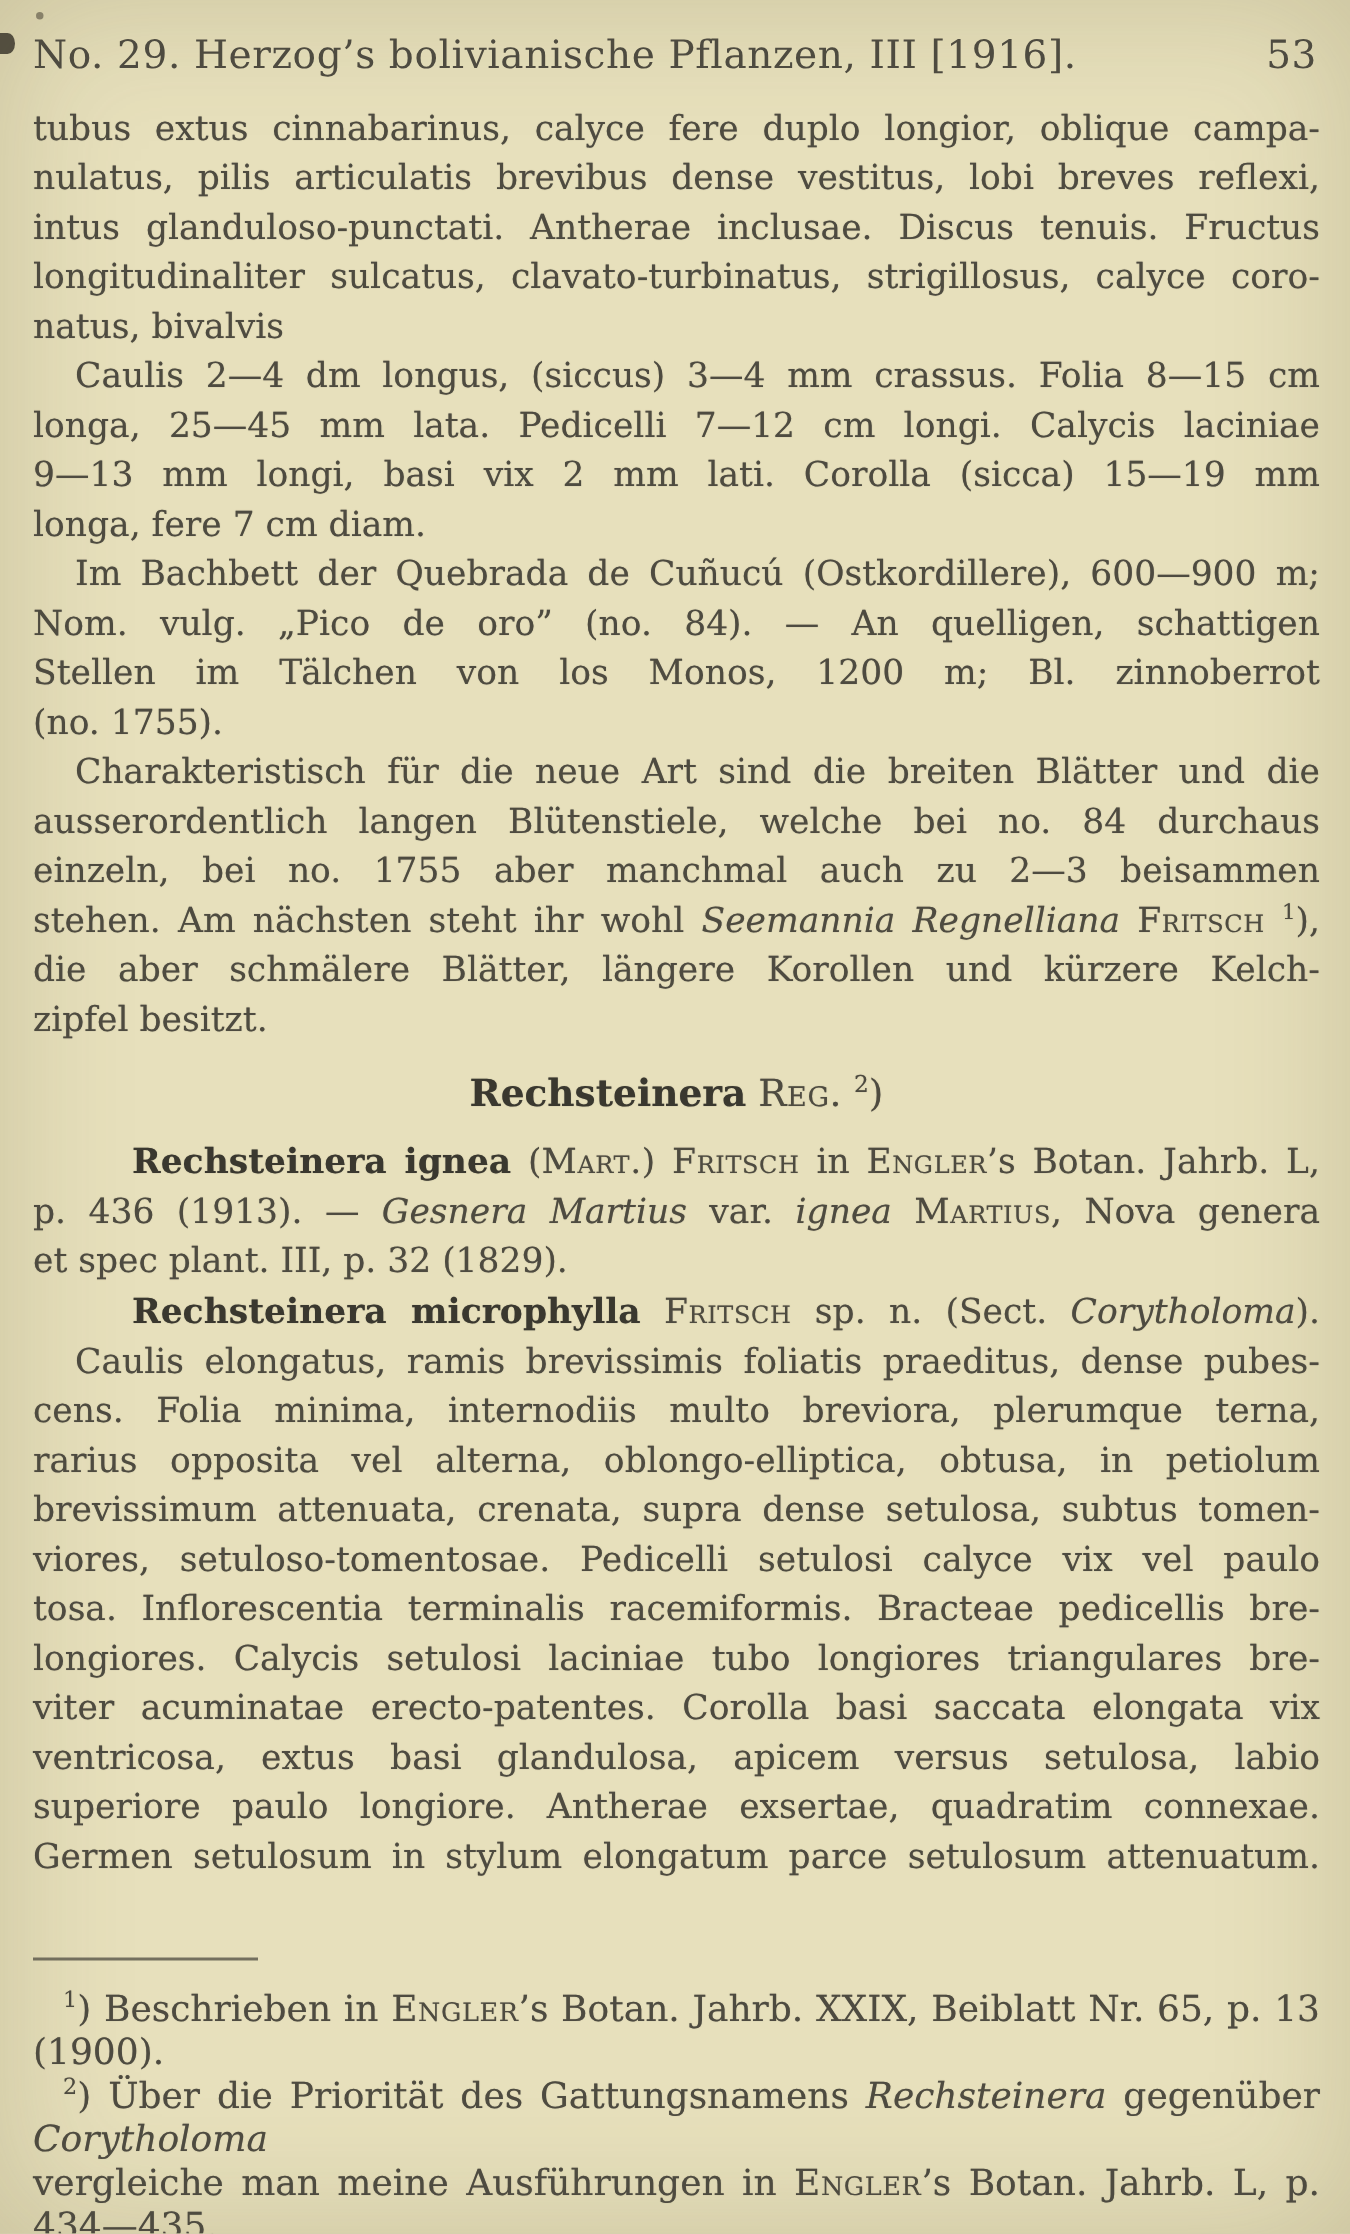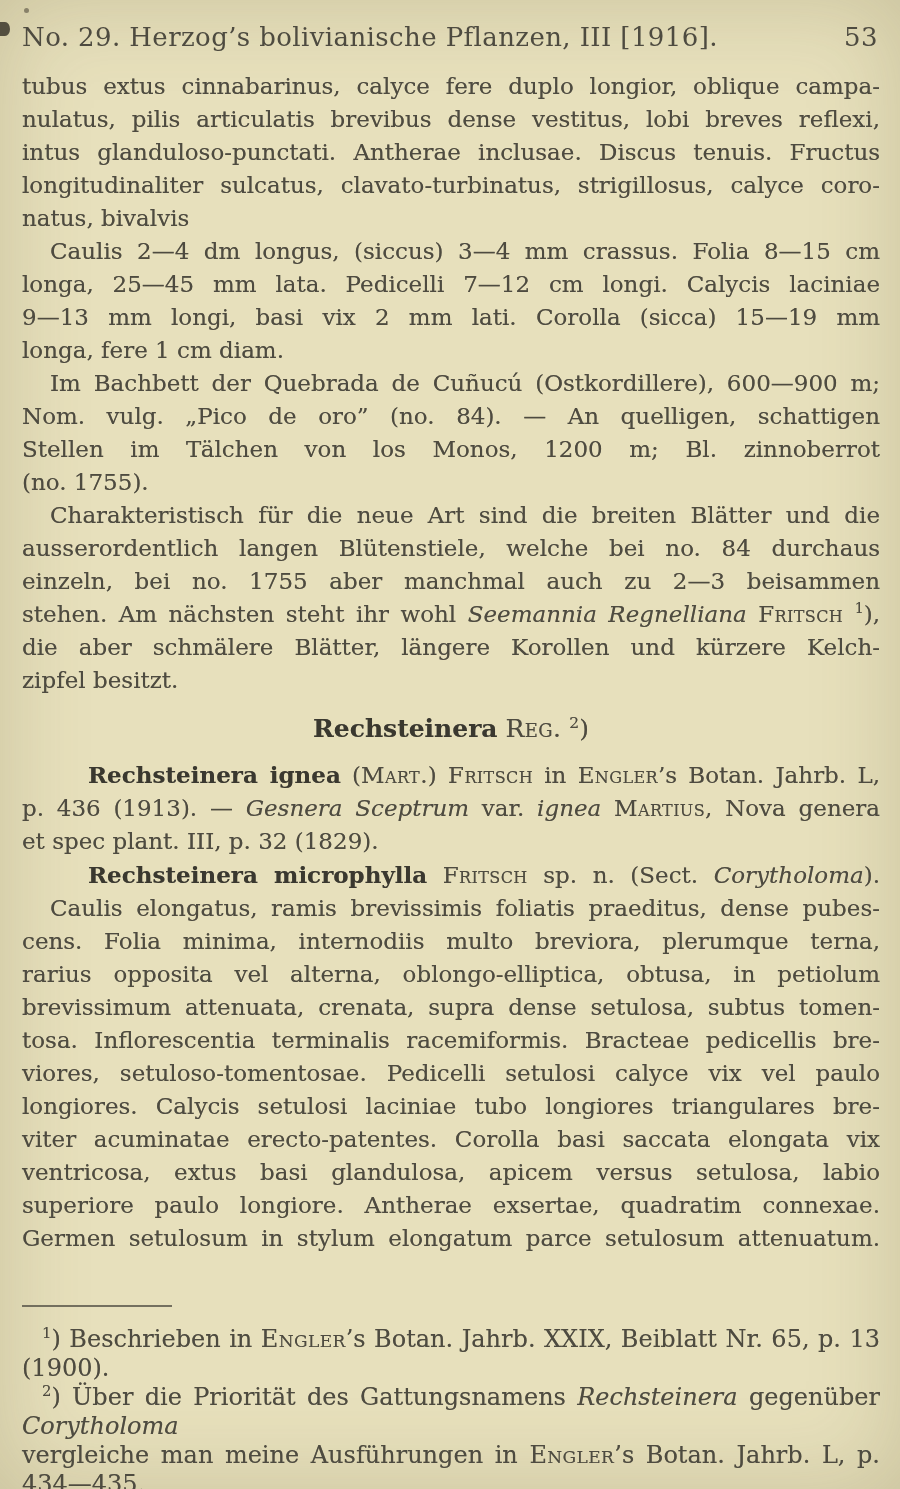--- a/index.html
+++ b/index.html
@@ -100,54 +100,54 @@
         <div class="line">tubus extus cinnabarinus, calyce fere duplo longior, oblique campa-</div>
         <div class="line">nulatus, pilis articulatis brevibus dense vestitus, lobi breves reflexi,</div>
         <div class="line">intus glanduloso-punctati.  Antherae inclusae.  Discus tenuis.  Fructus</div>
         <div class="line">longitudinaliter sulcatus, clavato-turbinatus, strigillosus, calyce coro-</div>
         <div class="line last">natus, bivalvis</div>
       </div>
       <div class="block body">
         <div class="line ind1">Caulis 2—4 dm longus, (siccus) 3—4 mm crassus.  Folia 8—15 cm</div>
         <div class="line">longa, 25—45 mm lata.  Pedicelli 7—12 cm longi.  Calycis laciniae</div>
         <div class="line">9—13 mm longi, basi vix 2 mm lati.  Corolla (sicca) 15—19 mm</div>
-        <div class="line last">longa, fere 1 cm diam.</div>
+        <div class="line last">longa, fere 7 cm diam.</div>
       </div>
       <div class="block body">
         <div class="line ind1">Im Bachbett der Quebrada de Cuñucú (Ostkordillere), 600—900 m;</div>
         <div class="line">Nom. vulg. „Pico de oro” (no. 84). — An quelligen, schattigen</div>
         <div class="line">Stellen im Tälchen von los Monos, 1200 m;  Bl. zinnoberrot</div>
         <div class="line last">(no. 1755).</div>
       </div>
       <div class="block body">
         <div class="line ind1">Charakteristisch für die neue Art sind die breiten Blätter und die</div>
         <div class="line">ausserordentlich langen Blütenstiele, welche bei no. 84 durchaus</div>
         <div class="line">einzeln, bei no. 1755 aber manchmal auch zu 2—3 beisammen</div>
         <div class="line">stehen.  Am nächsten steht ihr wohl <span class="s-i">Seemannia Regnelliana</span> <span class="s-sc">Fritsch</span> <span class="s-sup">1</span>),</div>
         <div class="line">die aber schmälere Blätter, längere Korollen und kürzere Kelch-</div>
         <div class="line last">zipfel besitzt.</div>
       </div>
       <div class="block heading">
         <div class="line last"><span class="s-b">Rechsteinera</span> <span class="s-sc">Reg.</span> <span class="s-sup">2</span>)</div>
       </div>
       <div class="block body">
         <div class="line ind2"><span class="s-b">Rechsteinera ignea</span> (<span class="s-sc">Mart.</span>) <span class="s-sc">Fritsch</span> in <span class="s-sc">Engler</span>’s Botan. Jahrb. L,</div>
-        <div class="line">p. 436 (1913). — <span class="s-i">Gesnera Sceptrum</span> var. <span class="s-i">ignea</span> <span class="s-sc">Martius</span>, Nova genera</div>
+        <div class="line">p. 436 (1913). — <span class="s-i">Gesnera Martius</span> var. <span class="s-i">ignea</span> <span class="s-sc">Martius</span>, Nova genera</div>
         <div class="line last">et spec plant. III, p. 32 (1829).</div>
       </div>
       <div class="block body justify-all">
         <div class="line last ind2"><span class="s-b">Rechsteinera microphylla</span> <span class="s-sc">Fritsch</span> sp. n. (Sect. <span class="s-i">Corytholoma</span>).</div>
       </div>
       <div class="block body justify-all">
         <div class="line ind1">Caulis elongatus, ramis brevissimis foliatis praeditus, dense pubes-</div>
         <div class="line">cens.  Folia minima, internodiis multo breviora, plerumque terna,</div>
         <div class="line">rarius opposita vel alterna, oblongo-elliptica, obtusa, in petiolum</div>
         <div class="line">brevissimum attenuata, crenata, supra dense setulosa, subtus tomen-</div>
+        <div class="line">viores, setuloso-tomentosae.  Pedicelli setulosi calyce vix vel paulo</div>
         <div class="line">tosa.  Inflorescentia terminalis racemiformis.  Bracteae pedicellis bre-</div>
-        <div class="line">viores, setuloso-tomentosae.  Pedicelli setulosi calyce vix vel paulo</div>
         <div class="line">longiores.  Calycis setulosi laciniae tubo longiores triangulares bre-</div>
         <div class="line">viter acuminatae erecto-patentes.  Corolla basi saccata elongata vix</div>
         <div class="line">ventricosa, extus basi glandulosa, apicem versus setulosa, labio</div>
         <div class="line">superiore paulo longiore.  Antherae exsertae, quadratim connexae.</div>
         <div class="line last">Germen setulosum in stylum elongatum parce setulosum attenuatum.</div>
       </div>
     </main>
 
   <div class="fn-rule"></div>
 

